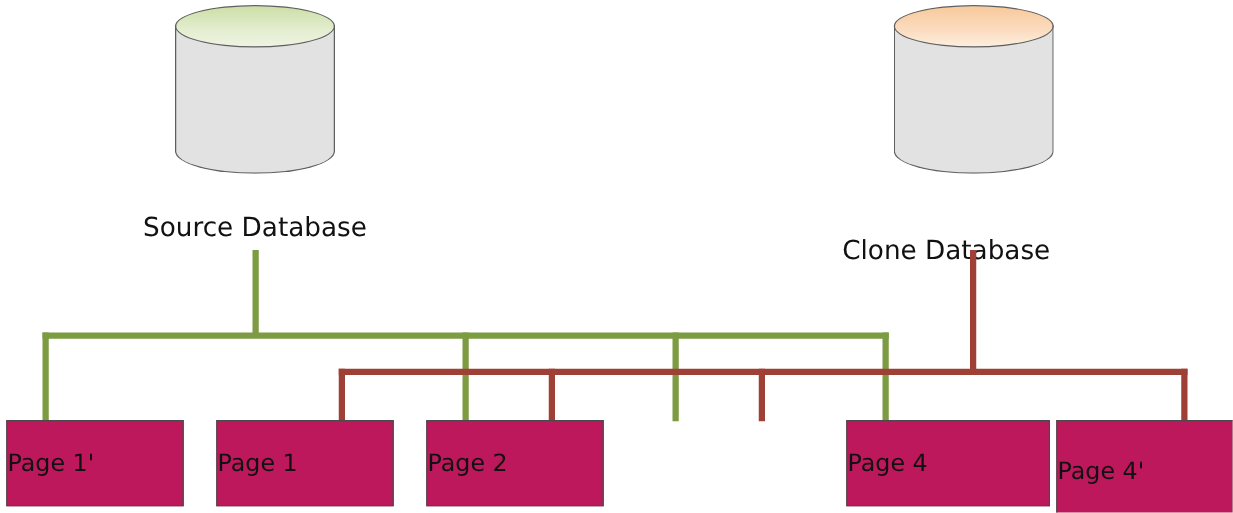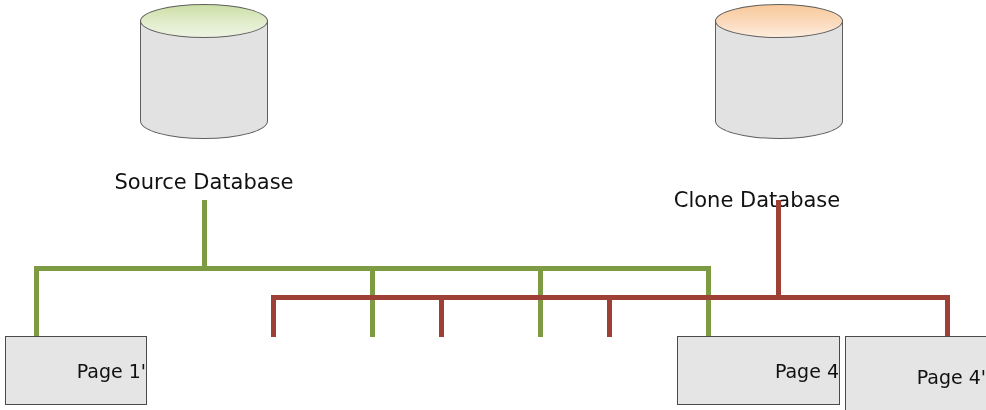--- a/index.html
+++ b/index.html
@@ -36,25 +36,25 @@
     letter-spacing:0px;
   }
 
   
   .ln{position:absolute;}
 
   
   .pagebox{
     position:absolute;
     box-sizing:border-box;
-    background:#e5e5e5;
+    background:#be185d;
     border:1.5px solid #4a4a4a;
     display:flex;
     align-items:center;
-    justify-content:flex-end;
+    justify-content:flex-start;
     font-size:19px;
     color:#111111;
     white-space:nowrap;
   }
 </style>
 </head>
 <body>
 
 <div id="stage">
 
@@ -83,21 +83,27 @@
 
   <div class="ln" style="left:271px;top:295px;width:5px;height:42px;background:#9e4036;"></div>
   <div class="ln" style="left:439px;top:295px;width:5px;height:42px;background:#9e4036;"></div>
   <div class="ln" style="left:607px;top:295px;width:5px;height:42px;background:#9e4036;"></div>
   <div class="ln" style="left:945px;top:295px;width:5px;height:42px;background:#9e4036;"></div>
 
   <div class="pagebox" style="left:5px;top:336px;width:142px;height:69px;">
     <span>Page 1'</span>
   </div>
 
+  <div class="pagebox" style="left:173px;top:336px;width:142px;height:69px;">
+    <span>Page 1</span>
+  </div>
 
+  <div class="pagebox" style="left:341px;top:336px;width:142px;height:69px;">
+    <span>Page 2</span>
+  </div>
 
 
   <div class="pagebox" style="left:677px;top:336px;width:163px;height:69px;">
     <span>Page 4</span>
   </div>
 
   <div class="pagebox" style="left:845px;top:336px;width:142px;height:82px;">
     <span>Page 4'</span>
   </div>
 

